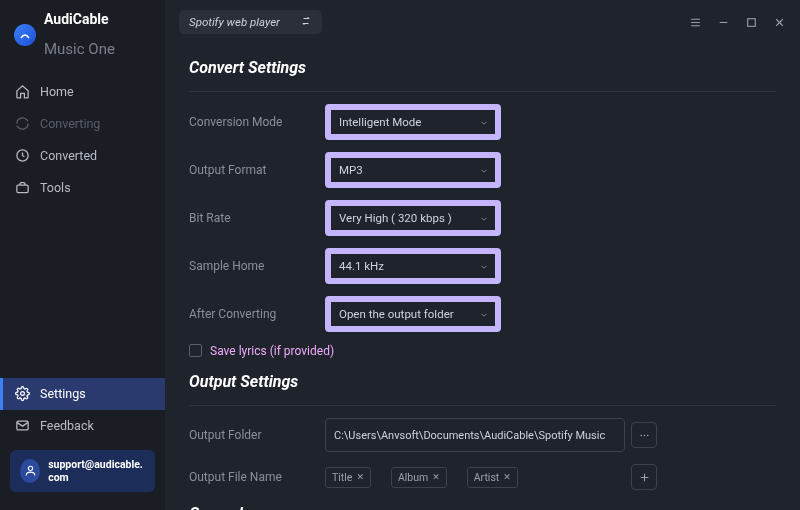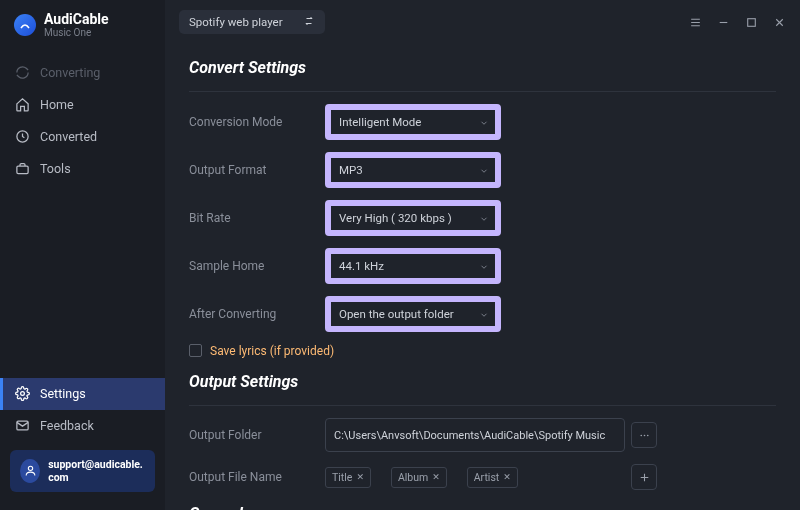--- a/index.html
+++ b/index.html
@@ -1,38 +1,38 @@
 <!DOCTYPE html>
 <html><head>
 <meta charset="utf-8">
 <style>
 * { margin: 0; padding: 0; box-sizing: border-box; font-family: -apple-system, BlinkMacSystemFont, "Segoe UI", Roboto, sans-serif; }
 body { background: #1a1d24; color: #e0e0e0; width: 800px; height: 510px; overflow: hidden; display: flex; }
 .sidebar { width: 165px; background: #1a1d24; display: flex; flex-direction: column; padding-top: 12px; }
 .brand { display: flex; align-items: center; gap: 8px; padding: 0 14px 18px 14px; }
 .brand-logo { width: 22px; height: 22px; border-radius: 50%; background: linear-gradient(135deg, #3b82f6, #1d4ed8); display: flex; align-items: center; justify-content: center; }
 .brand-logo svg { width: 12px; height: 12px; }
-.brand-text { display: flex; flex-direction: column; line-height: 1.1; }
+.brand-text { display: flex; flex-direction: column; line-height: 1.1; gap: 14px; }
 .brand-title { font-weight: 700; font-size: 14px; color: #fff; }
-.brand-sub { font-size: 10px; color: #7a7f8a; }
+.brand-sub { font-size: 15px; color: #7a7f8a; }
 .nav { flex: 1; }
 .nav-item { display: flex; align-items: center; gap: 10px; padding: 8px 14px; font-size: 12.5px; color: #b8bcc5; cursor: pointer; }
 .nav-item.dim { color: #5a5f6a; }
 .nav-item.active { background: #2b3a6e; color: #fff; border-left: 3px solid #3b82f6; padding-left: 11px; }
 .nav-item .icon { width: 16px; height: 16px; display: flex; align-items: center; justify-content: center; }
 .nav-item .icon svg { width: 15px; height: 15px; }
 .sidebar-bottom { padding-bottom: 10px; }
 .support-card { margin: 8px 10px; background: #1c2d5a; border-radius: 6px; padding: 8px 10px; display: flex; align-items: center; gap: 8px; }
 .support-avatar { width: 24px; height: 24px; border-radius: 50%; background: #2b4a9e; display: flex; align-items: center; justify-content: center; }
 .support-avatar svg { width: 13px; height: 13px; }
 .support-text { font-size: 10.5px; color: #fff; word-break: break-all; line-height: 1.25; font-weight: 700; }
 
 .main { flex: 1; background: #1f232b; display: flex; flex-direction: column; }
 .header { display: flex; align-items: center; justify-content: space-between; padding: 10px 14px 6px 14px; }
-.chip { background: #2a2f3a; border-radius: 5px; padding: 5px 10px; display: flex; align-items: flex-start; gap: 20px; font-size: 11.5px; color: #cfd3da; }
+.chip { background: #2a2f3a; border-radius: 5px; padding: 5px 10px; display: flex; align-items: flex-start; gap: 20px; font-size: 11.5px; color: #cfd3da; font-style: italic; }
 .chip .swap-icon { width: 12px; height: 12px; display:flex; align-items:center; }
 .window-controls { display: flex; gap: 14px; align-items: center; color: #9aa0ab; }
 .window-controls .wc { width: 14px; height: 14px; display:flex; align-items:center; justify-content:center; cursor:pointer; }
 .window-controls svg { width: 13px; height: 13px; }
 
 .content { flex: 1; overflow-y: auto; padding: 4px 24px 20px 24px; }
 .content::-webkit-scrollbar { width: 0; }
 
 h2.section { font-size: 16px; font-weight: 700; color: #fff; margin: 14px 0 14px 0; font-style: italic; }
 .divider { border-top: 1px solid #2e333d; margin: 10px 0 0 0; }
@@ -41,56 +41,56 @@
 .row .label { width: 136px; font-size: 12px; color: #8a8f9a; }
 .select { position: relative; width: 176px; height: 36px; background: transparent; border: 6px solid #c4b5fd; border-radius: 4px; display: flex; align-items: center; padding: 0 24px 0 8px; font-size: 11.5px; color: #cfd3da; }
 .select .chev { position: absolute; right: 6px; top: 50%; transform: translateY(-50%); width: 10px; height: 10px; color: #8a8f9a; }
 .select .chev svg { width: 10px; height: 10px; }
 .input-text { width: 300px; height: 26px; background: transparent; border: 1px solid #3b414d; border-radius: 4px; display: flex; align-items: center; padding: 16px 8px; font-size: 11px; color: #cfd3da; }
 .icon-btn { width: 26px; height: 26px; border: 1px solid #3b414d; border-radius: 4px; margin-left: 6px; display: flex; align-items: center; justify-content: center; color: #9aa0ab; cursor:pointer; }
 .icon-btn svg { width: 13px; height: 13px; }
 .tag-row { display: flex; gap: 20px; }
 .tag { border: 1px solid #3b414d; border-radius: 3px; padding: 3px 6px; font-size: 10.5px; color: #9aa0ab; display:flex; align-items:center; gap:4px; }
 .tag .x { font-size: 9px; }
-.checkbox-row { display:flex; align-items:flex-start; gap:8px; margin-left:0; font-size:12px; color:#fdba74; }
+.checkbox-row { display:flex; align-items:flex-start; gap:8px; margin-left:0; font-size:12px; color:#f0abfc; }
 .checkbox-box { width:13px; height:13px; border:1px solid #5a5f6a; border-radius:2px; }
 .info-icon { margin-left: 8px; color:#6a6f7a; width:14px; height:14px; display:flex; align-items:center; justify-content:center; }
 .info-icon svg{ width:13px; height:13px;}
 </style>
 </head>
 <body>
 
 <div class="sidebar">
   <div class="brand">
     <div class="brand-logo">
       <svg viewBox="0 0 24 24" fill="none" stroke="#fff" stroke-width="3">
           <path d="M4 18 Q12 6 20 18"></path>
         </svg>
     </div>
     <div class="brand-text">
       <span class="brand-title">AudiCable</span>
       <span class="brand-sub">Music One</span>
     </div>
   </div>
   <div class="nav">
+    <div class="nav-item">
+      <span class="icon">
+          <svg viewBox="0 0 24 24" fill="none" stroke="currentColor" stroke-width="2">
+            <path d="M3 11l9-8 9 8v10a1 1 0 0 1-1 1h-5v-7h-6v7H4a1 1 0 0 1-1-1z"></path>
+          </svg>
+        </span>
+      <span>Home</span>
+    </div>
     <div class="nav-item dim">
       <span class="icon">
           <svg viewBox="0 0 24 24" fill="none" stroke="currentColor" stroke-width="2">
             <path d="M3 12a9 9 0 0 1 15-6.7L21 8M21 12a9 9 0 0 1-15 6.7L3 16"></path>
           </svg>
         </span>
       <span>Converting</span>
-    </div>
-    <div class="nav-item">
-      <span class="icon">
-          <svg viewBox="0 0 24 24" fill="none" stroke="currentColor" stroke-width="2">
-            <path d="M3 11l9-8 9 8v10a1 1 0 0 1-1 1h-5v-7h-6v7H4a1 1 0 0 1-1-1z"></path>
-          </svg>
-        </span>
-      <span>Home</span>
     </div>
     <div class="nav-item">
       <span class="icon">
           <svg viewBox="0 0 24 24" fill="none" stroke="currentColor" stroke-width="2">
             <circle cx="12" cy="12" r="9"></circle>
             <path d="M12 7v5l3 2"></path>
           </svg>
         </span>
       <span>Converted</span>
     </div>

